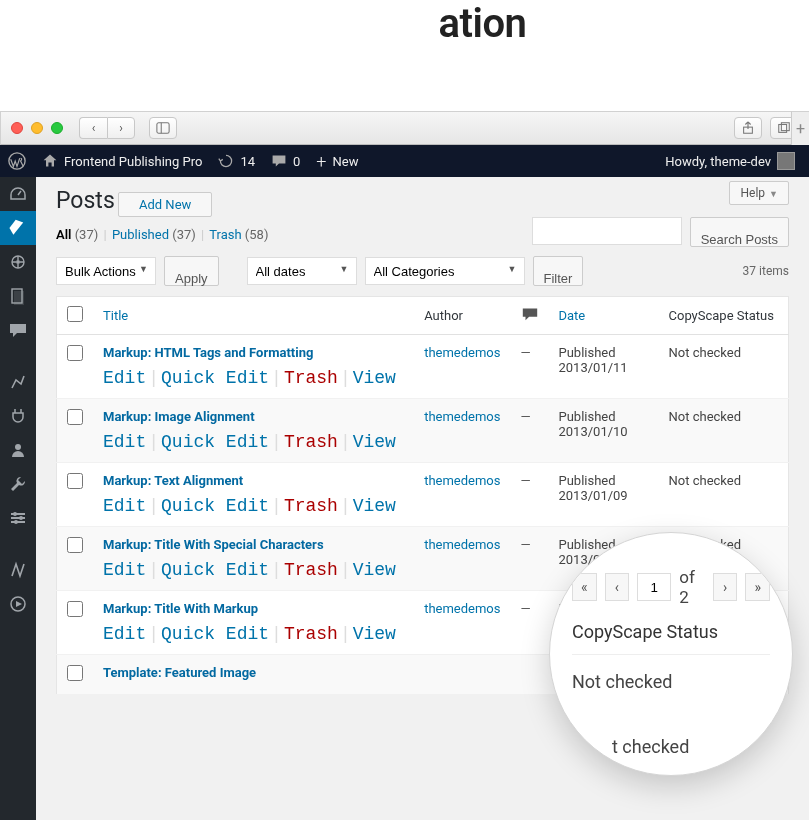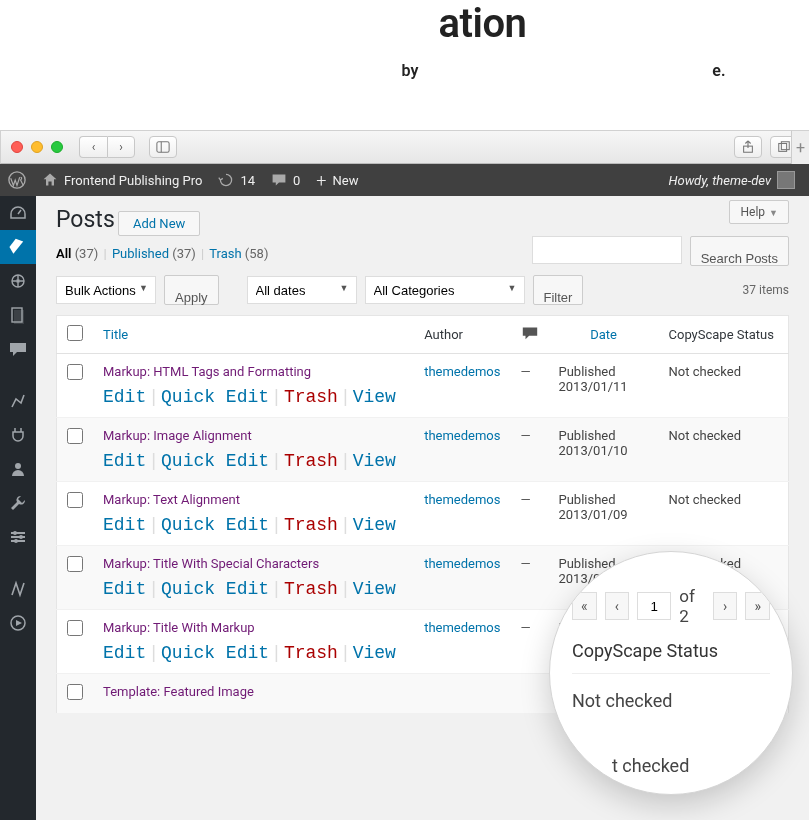--- a/index.html
+++ b/index.html
@@ -19,36 +19,36 @@
 .dot.green { background:#28c940; border:1px solid #1aad2b; }
 .mac-btn-group { margin-left:8px; display:flex; }
 .mac-btn { width:28px; height:22px; border:1px solid #c8c8c8; background:linear-gradient(#fff,#efefef); display:flex; align-items:center; justify-content:center; color:#555; font-size: 12px;}
 .mac-btn:first-child { border-radius: 4px 0 0 4px; border-right:none;}
 .mac-btn:last-child { border-radius: 0 4px 4px 0;}
 .mac-btn.single { border-radius:4px; border:1px solid #c8c8c8;}
 .mac-right { margin-left:auto; display:flex; gap:8px; align-items:center;}
 .plus-tab { width:18px; height:34px; background:#eee; border-left:1px solid #ccc; display:flex; align-items:center; justify-content:center; color:#888; position:absolute; right:-1px; top:-1px; font-size:16px; border-top:1px solid #d1d1d1;}
 
 
-.wp-adminbar { height:32px; background:#404040; color:#eee; display:flex; align-items:center; font-size:13px; padding: 0 6px 0 0;}
+.wp-adminbar { height:32px; background:#0f172a; color:#eee; display:flex; align-items:center; font-size:13px; padding: 0 6px 0 0;}
 .wp-adminbar .ab-item { display:flex; align-items:center; gap:6px; padding:0 8px; height:32px; color:#eee; cursor:pointer;}
-.ab-right { margin-left:auto; display:flex; align-items:center;font-style:italic;}
+.ab-right { margin-left:auto; display:flex; align-items:center;}
 .avatar-sq { width:18px; height:18px; background:#777; border:1px solid #999;}
 
 
 .wp-body { display:flex; background:#f1f1f1; height: calc(820px - 34px - 32px - 0px - 0px - 10px - 0px); overflow: hidden; position: relative;}
 .wp-menu { width:36px; background:#23282d; display:flex; flex-direction: column; }
 .wp-menu .mi { height:34px; display:flex; align-items:center; justify-content:center; color:#a0a5aa; cursor:pointer; position: relative;}
 .wp-menu .mi.current { background:#0073aa; color:#fff;}
 .wp-menu .mi.current:after { content:""; position:absolute; right:-8px; top:50%; margin-top:-8px; border:8px solid transparent; border-right-color:#f1f1f1;}
 .wp-menu svg { width:20px; height:20px; fill: currentColor;}
 
 .wp-content { flex:1; padding: 10px 20px; position: relative;}
 .wp-heading { font-size: 23px; font-weight:400; color:#23282d; display:inline-block; }
-.page-title-action { display:inline-block; border:1px solid #ccc; background:#f7f7f7; color:#0073aa; padding:4px 14px; font-size:13px; border-radius:2px; vertical-align: middle; cursor:pointer;}
+.page-title-action { display:inline-block; border:1px solid #ccc; background:#f7f7f7; color:#0073aa; padding:4px 20px; font-size:13px; border-radius:2px; vertical-align: middle; cursor:pointer;}
 
 .top-right-btns { position:absolute; right:20px; top:4px; display:flex; gap:8px;}
 .wp-btn-secondary { border:1px solid #ccc; background:#f7f7f7; color:#555; padding:4px 10px; font-size:12px; border-radius:2px; cursor:pointer;}
 .wp-btn-secondary .tri { font-size:9px; margin-left:4px; color:#888;}
 
 .subsubsub { margin-top:10px; font-size:13px; color:#666;}
 .subsubsub a { color:#0073aa; text-decoration:none; cursor:pointer;}
 .subsubsub .count { color:#666;}
 .subsubsub strong { color:#000; font-weight:600;}
 .subsubsub .sep { color:#ccc; margin:0 2px;}
@@ -66,21 +66,21 @@
 
 .wp-list-table { width:100%; border:1px solid #e5e5e5; background:#fff; margin-top:10px; border-collapse: collapse; font-size:13px;}
 .wp-list-table th { text-align:left; padding:8px 10px; font-weight:400; color:#0073aa; border-bottom:1px solid #e1e1e1;margin-top:47px;}
 .wp-list-table th.cb { width:30px;}
 .wp-list-table th.cb input, .wp-list-table td.cb input { width:16px; height:16px;}
 .wp-list-table th .sortlabel { color:#0073aa; cursor:pointer;}
 .wp-list-table th.comments-col { width:30px; color:#555;}
 .wp-list-table td { padding:10px; vertical-align: top; border-bottom:1px solid #f1f1f1;}
 .wp-list-table tr:nth-child(odd) td { background:#fff;}
 .wp-list-table tr:nth-child(even) td { background:#f9f9f9;}
-.row-title { color:#701a75; font-weight:400; cursor:pointer;}
+.row-title { color:#0369a1; font-weight:700; cursor:pointer;}
 .row-actions { margin-top:8px; font-size:18px; color:#ddd;font-family:Liberation Mono, monospace;}
 .row-actions a { color:#0073aa; text-decoration:none; cursor:pointer;}
 .row-actions a.trash { color:#a00;}
 .row-actions .asep { color:#ddd; margin:0 2px;}
 .author-link { color:#0073aa; cursor:pointer;}
 .comments-cell { color:#555;}
 .date-cell { color:#444;}
 .copyscape-cell { color:#444;}
 
 
@@ -91,24 +91,20 @@
 .lens .lens-pager input { width:34px; height:28px; text-align:center; border:1px solid #ddd;}
 .lens .lens-head { font-size:18px; color:#333; padding-bottom:12px; border-bottom:1px solid #eee;}
 .lens .lens-val { padding-top:16px; font-size:18px;}
 .lens .lens-val2 { padding-top:44px; font-size:18px; margin-left:40px;}
 </style>
 </head>
 <body>
 
 <div class="hero">
   <h1><span style="padding-right:180px;"></span><span>ation</span></h1>
-  <p>
-    <span style="padding-right:342px;"></span><span>by</span>
-    <span style="padding-right:290px;"></span><span>e.</span>
-  </p>
 </div>
 
 <div class="mac-chrome">
   <div class="traffic">
     <div class="dot red"></div>
     <div class="dot yellow"></div>
     <div class="dot green"></div>
   </div>
   <div class="mac-btn-group">
     <div class="mac-btn">‹</div>
@@ -289,21 +285,21 @@
 
     <table class="wp-list-table">
       <thead>
         <tr>
           <th class="cb"><input type="checkbox" style=""></th>
           <th><span class="sortlabel">Title</span></th>
           <th style="width:90px;"><span style="color:#32373c;">Author</span></th>
           <th class="comments-col"><svg width="18" height="18" viewBox="0 0 20 20" fill="#555">
                 <path d="M2 4 H18 V13 H9 L5 17 V13 H2 Z"></path>
               </svg></th>
-          <th style="width:110px;text-align:center;"><span class="sortlabel">Date</span></th>
+          <th style="width:110px;"><span class="sortlabel">Date</span></th>
           <th style="width:130px;"><span style="color:#32373c;">CopyScape Status</span></th>
         </tr>
       </thead>
       <tbody id="posts-tbody">
           <tr>
             <td class="cb"><input type="checkbox" style=""></td>
             <td><a class="row-title">Markup: HTML Tags and Formatting</a><div class="row-actions"><a>Edit</a><span class="asep">|</span><a>Quick Edit</a><span class="asep">|</span><a class="trash">Trash</a><span class="asep">|</span><a>View</a></div></td>
             <td><a class="author-link">themedemos</a></td>
             <td class="comments-cell">—</td>
             <td class="date-cell">Published<br>2013/01/11</td>

